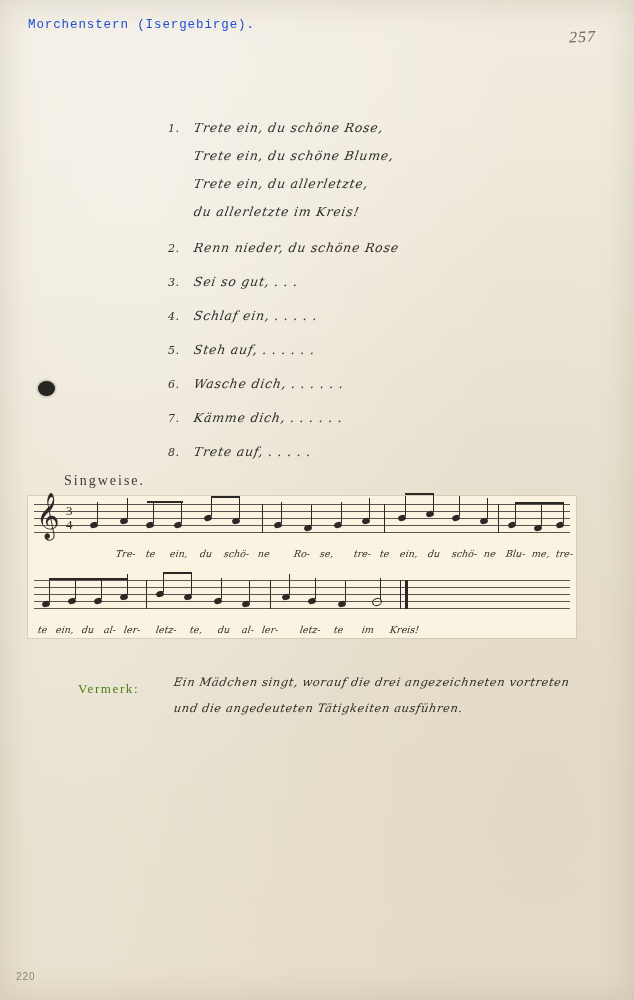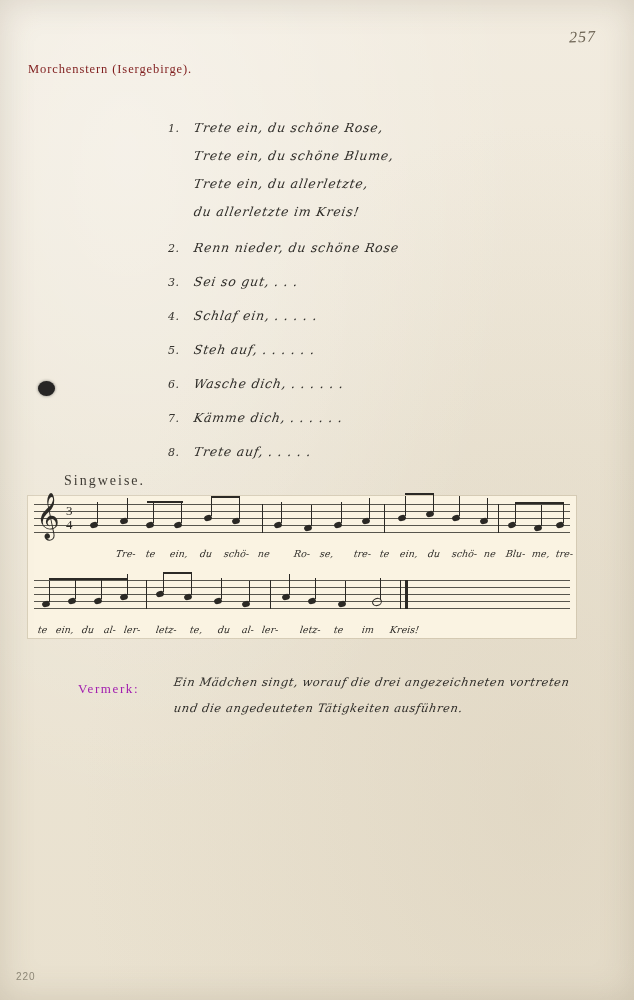--- a/index.html
+++ b/index.html
@@ -32,26 +32,25 @@
     inset: 0;
     box-shadow: inset 0 0 34px rgba(120,105,80,0.22);
     pointer-events: none;
   }
 
   
   .header-title {
     position: absolute;
     left: 28px;
     top: 18px;
-    font-family: Liberation Serif, serif;
+    font-family: Liberation Mono, monospace;
     font-size: 12.5px;
     letter-spacing: 0.9px;
-    color: #7f1d1d;
+    color: #1d4ed8;
     white-space: nowrap;
-    margin-top: 44px;
   }
   .page-number {
     position: absolute;
     right: 38px;
     top: 28px;
     font-family: "Liberation Serif", serif;
     font-size: 16px;
     color: #6d6454;
     letter-spacing: 1px;
     transform: rotate(-2deg);
@@ -209,21 +208,21 @@
   }
 
   
   .label-vermerk {
     position: absolute;
     left: 78px;
     top: 681px;
     font-family: "Liberation Serif", serif;
     font-size: 13px;
     letter-spacing: 1.6px;
-    color: #a21caf;
+    color: #4d7c0f;
   }
   .vermerk-text {
     position: absolute;
     left: 174px;
     top: 675px;
     width: 400px;
   }
   .vermerk-text div {
     font-family: "DejaVu Serif", serif;
     font-style: italic;

